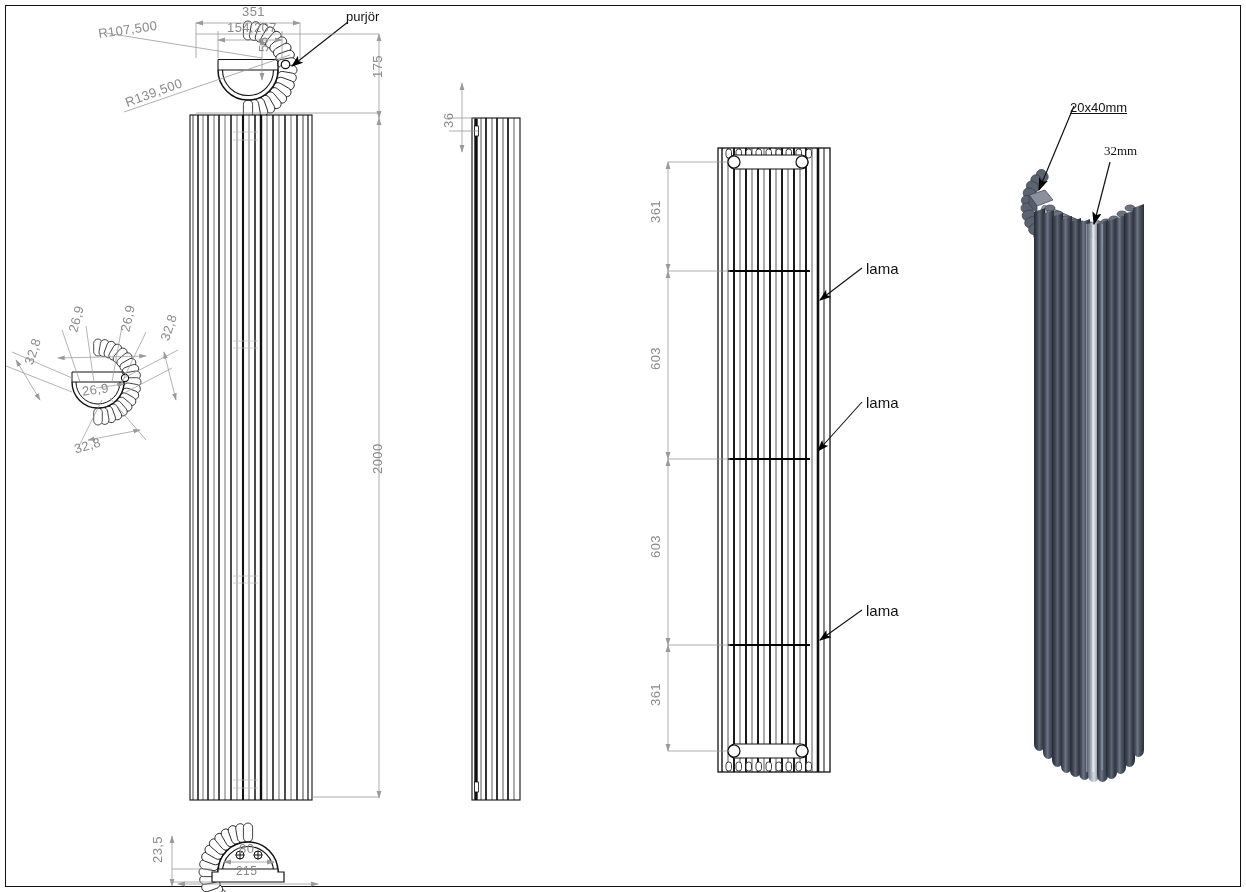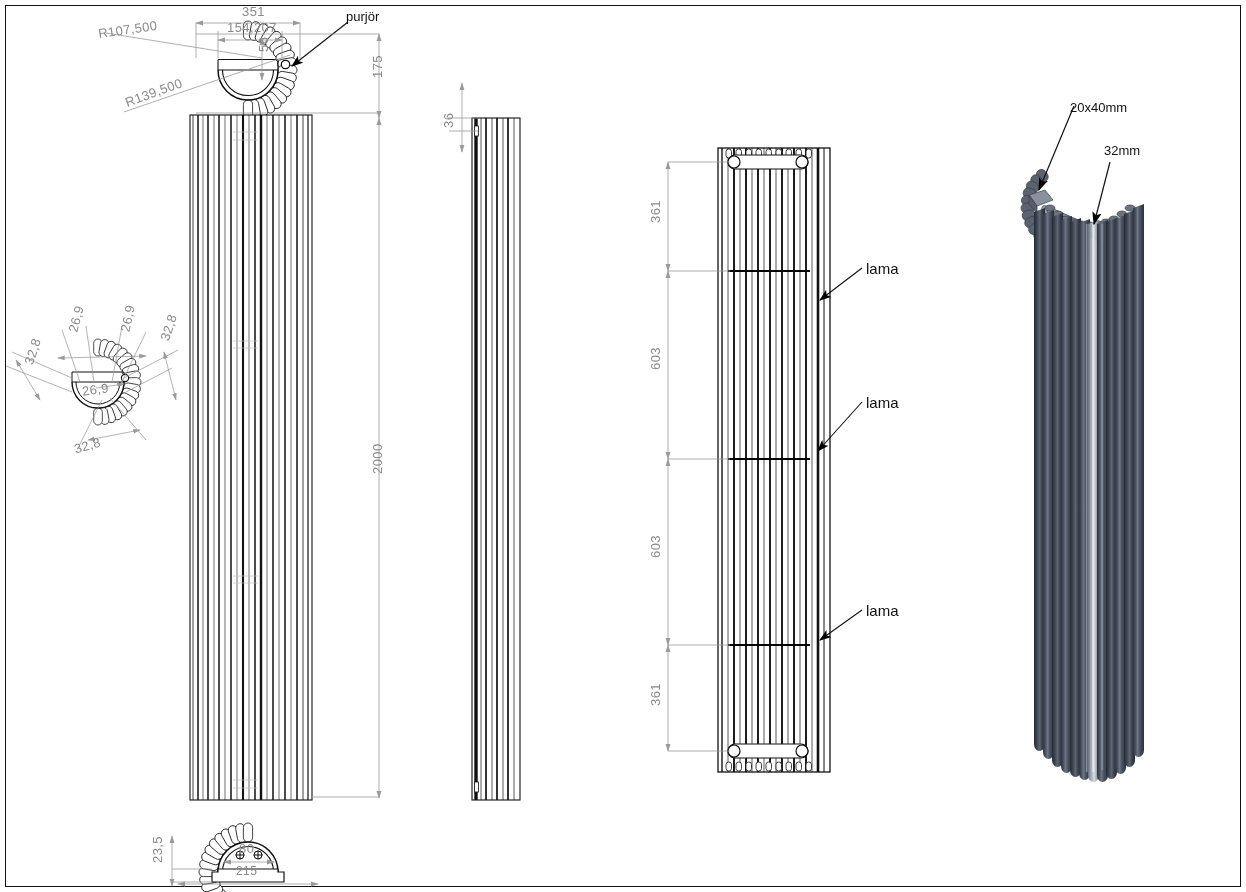--- a/index.html
+++ b/index.html
@@ -634,20 +634,20 @@
 
   <div class="dimtxt v" style="left:662px;top:205px;transform:rotate(-90deg) translate(-18px,-14px);">361</div>
   <div class="dimtxt v" style="left:662px;top:350px;transform:rotate(-90deg) translate(-20px,-14px);">603</div>
   <div class="dimtxt v" style="left:662px;top:538px;transform:rotate(-90deg) translate(-20px,-14px);">603</div>
   <div class="dimtxt v" style="left:662px;top:688px;transform:rotate(-90deg) translate(-18px,-14px);">361</div>
 
   <div class="notetxt" style="left:866px;top:260px;">lama</div>
   <div class="notetxt" style="left:866px;top:394px;">lama</div>
   <div class="notetxt" style="left:866px;top:602px;">lama</div>
 
-  <div class="notetxt big" style="left:1070px;top:100px;">20x40mm</div>
-  <div class="notetxt big" style="left:1104px;top:143px;">32mm</div>
+  <div class="notetxt big" style="left:1070px;top:100px;text-decoration:underline;">20x40mm</div>
+  <div class="notetxt big" style="left:1104px;top:143px;font-family:Liberation Serif, serif;">32mm</div>
 
   <div class="dimtxt v" style="left:164px;top:835px;transform:rotate(-90deg) translate(-28px,-14px);">23,5</div>
   <div class="dimtxt" style="left:239px;top:841px;">80</div>
   <div class="dimtxt" style="left:236px;top:864px;font-size:12px;">215</div>
 
 </div>
 
 </body></html>

